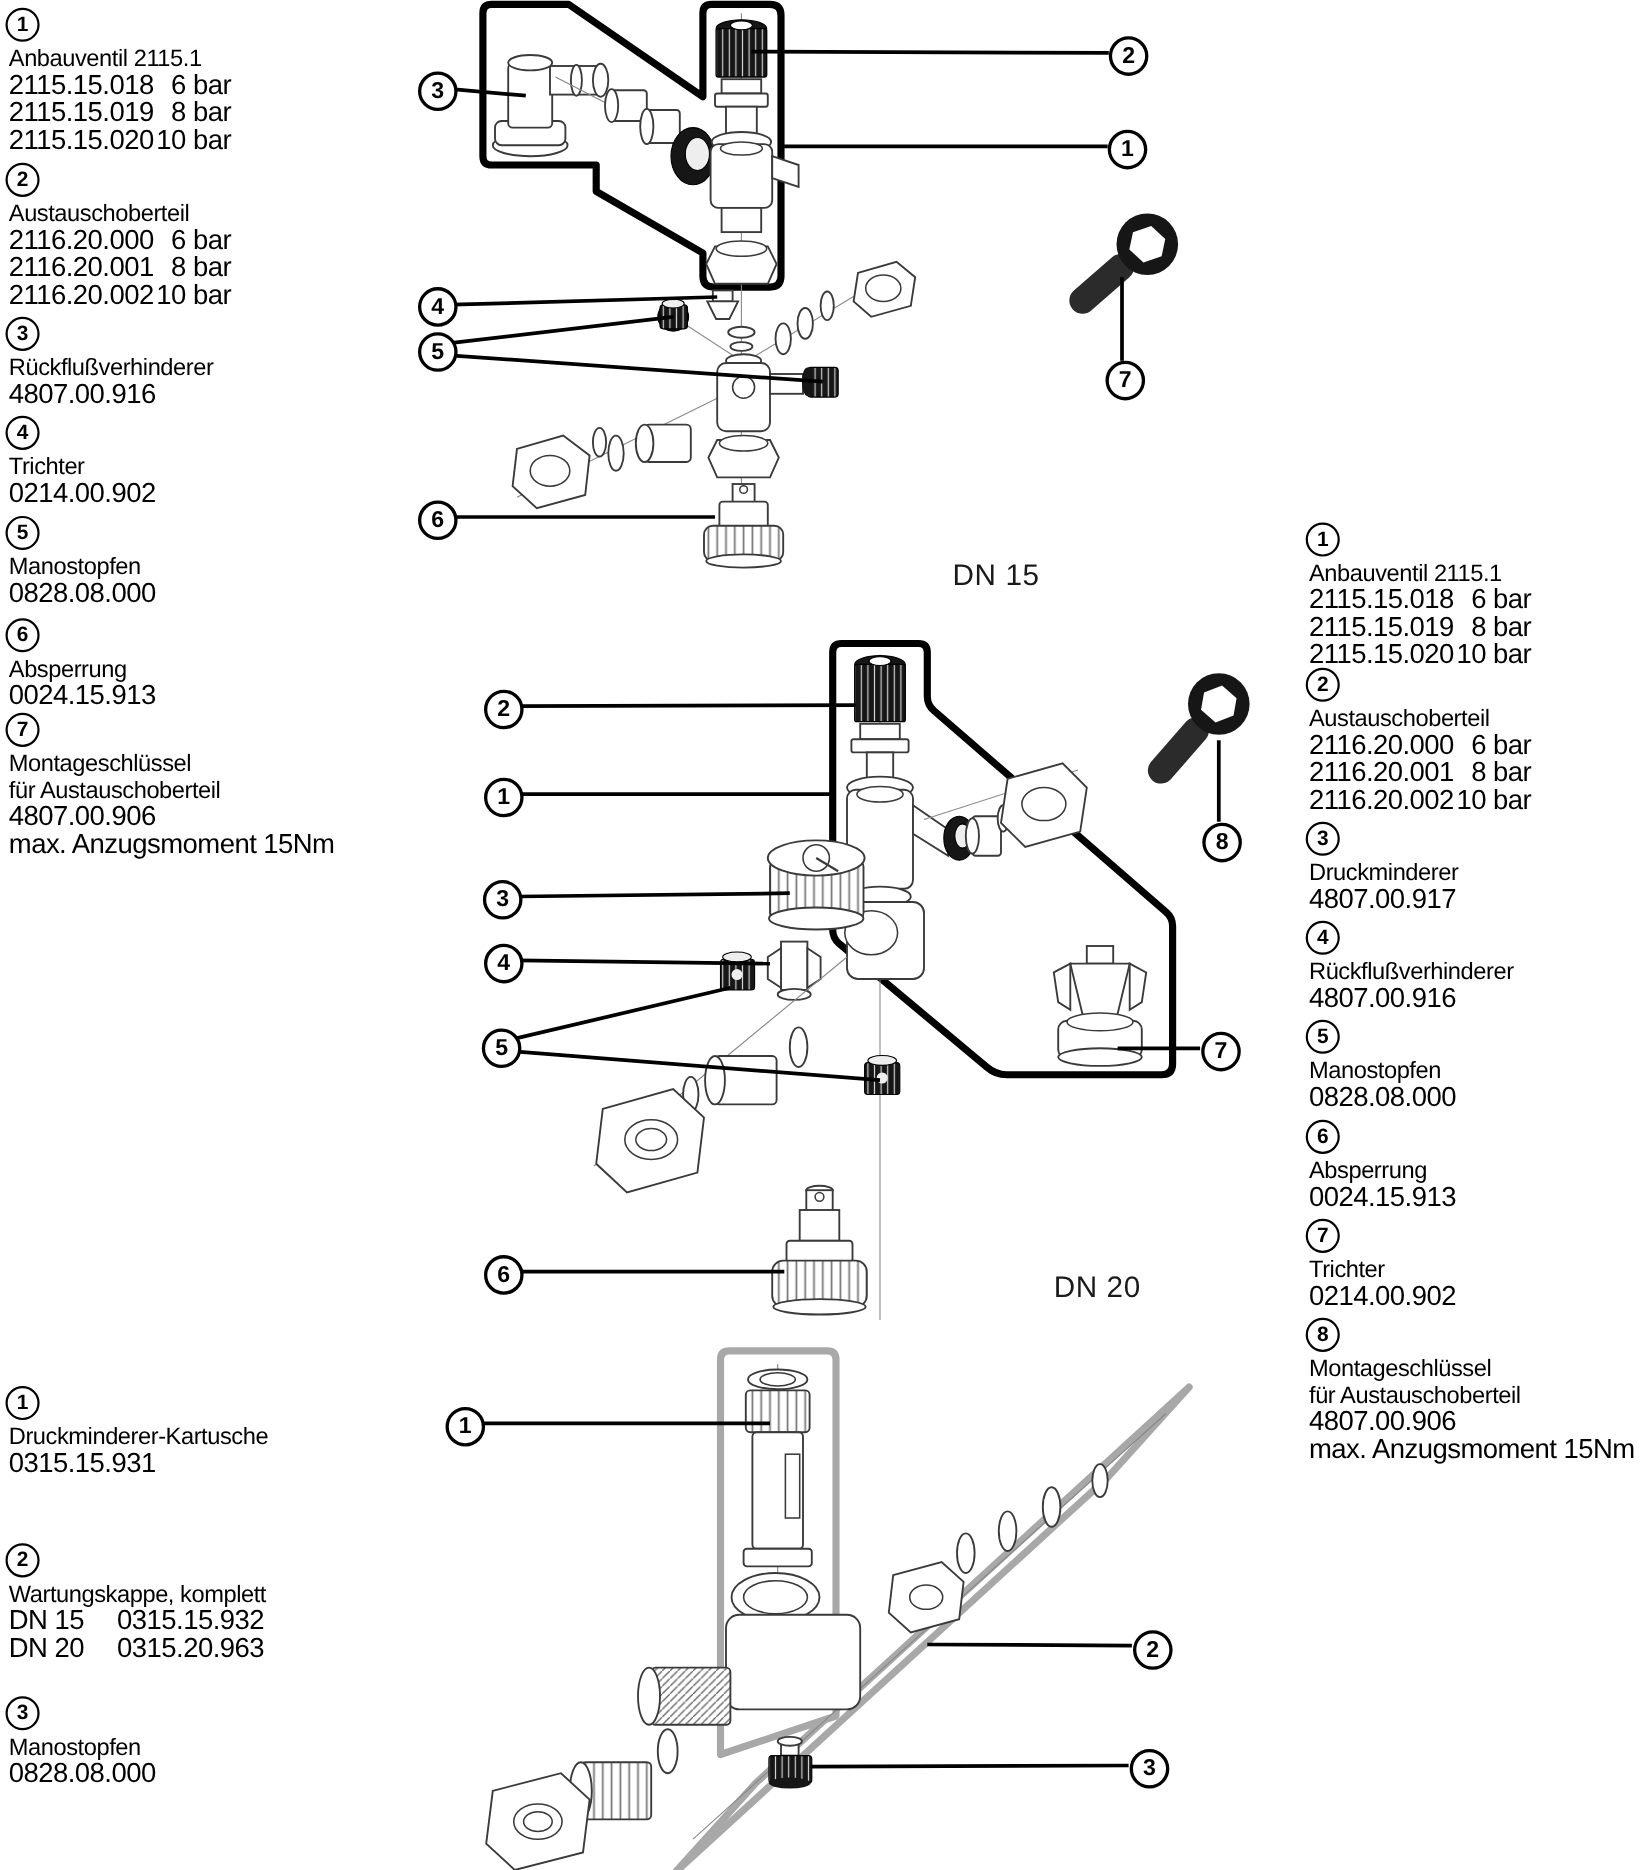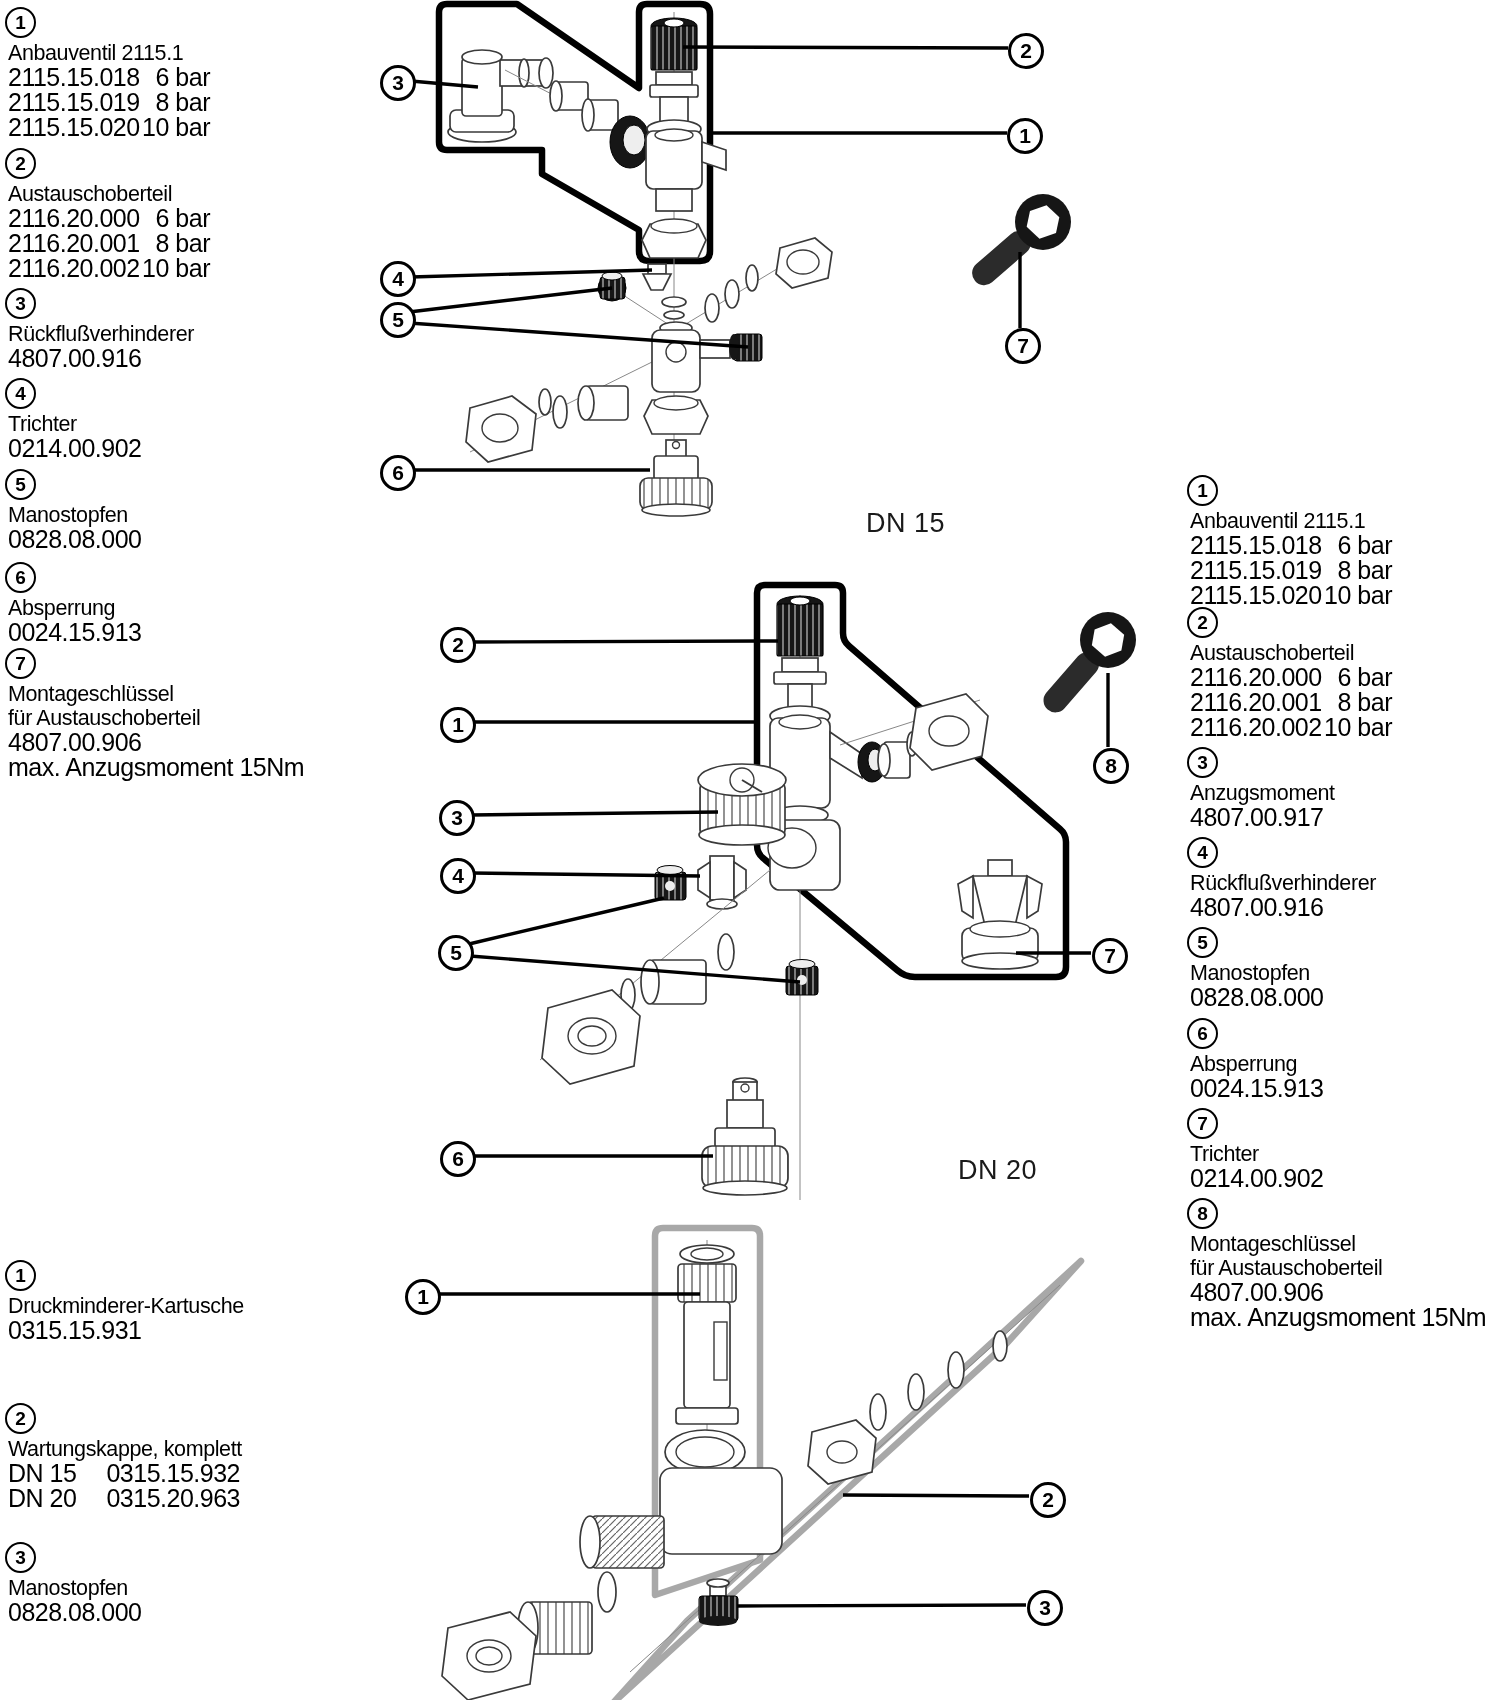--- a/index.html
+++ b/index.html
@@ -445,21 +445,21 @@
           <span class="a">2116.20.001</span>
           <span class="b">8 bar</span>
         </div>
     <div class="row">
           <span class="a">2116.20.002</span>
           <span class="b">10 bar</span>
         </div>
   </div>
   <div class="item" style="top:747px">
     <div class="badge">3</div>
-    <div class="ttl">Anzugsmoment</div>
+    <div class="ttl">Druckminderer</div>
     <div class="row">
           <span class="a">4807.00.917</span>
         </div>
   </div>
   <div class="item" style="top:837px">
     <div class="badge">4</div>
     <div class="ttl">Rückflußverhinderer</div>
     <div class="row">
           <span class="a">4807.00.916</span>
         </div>

